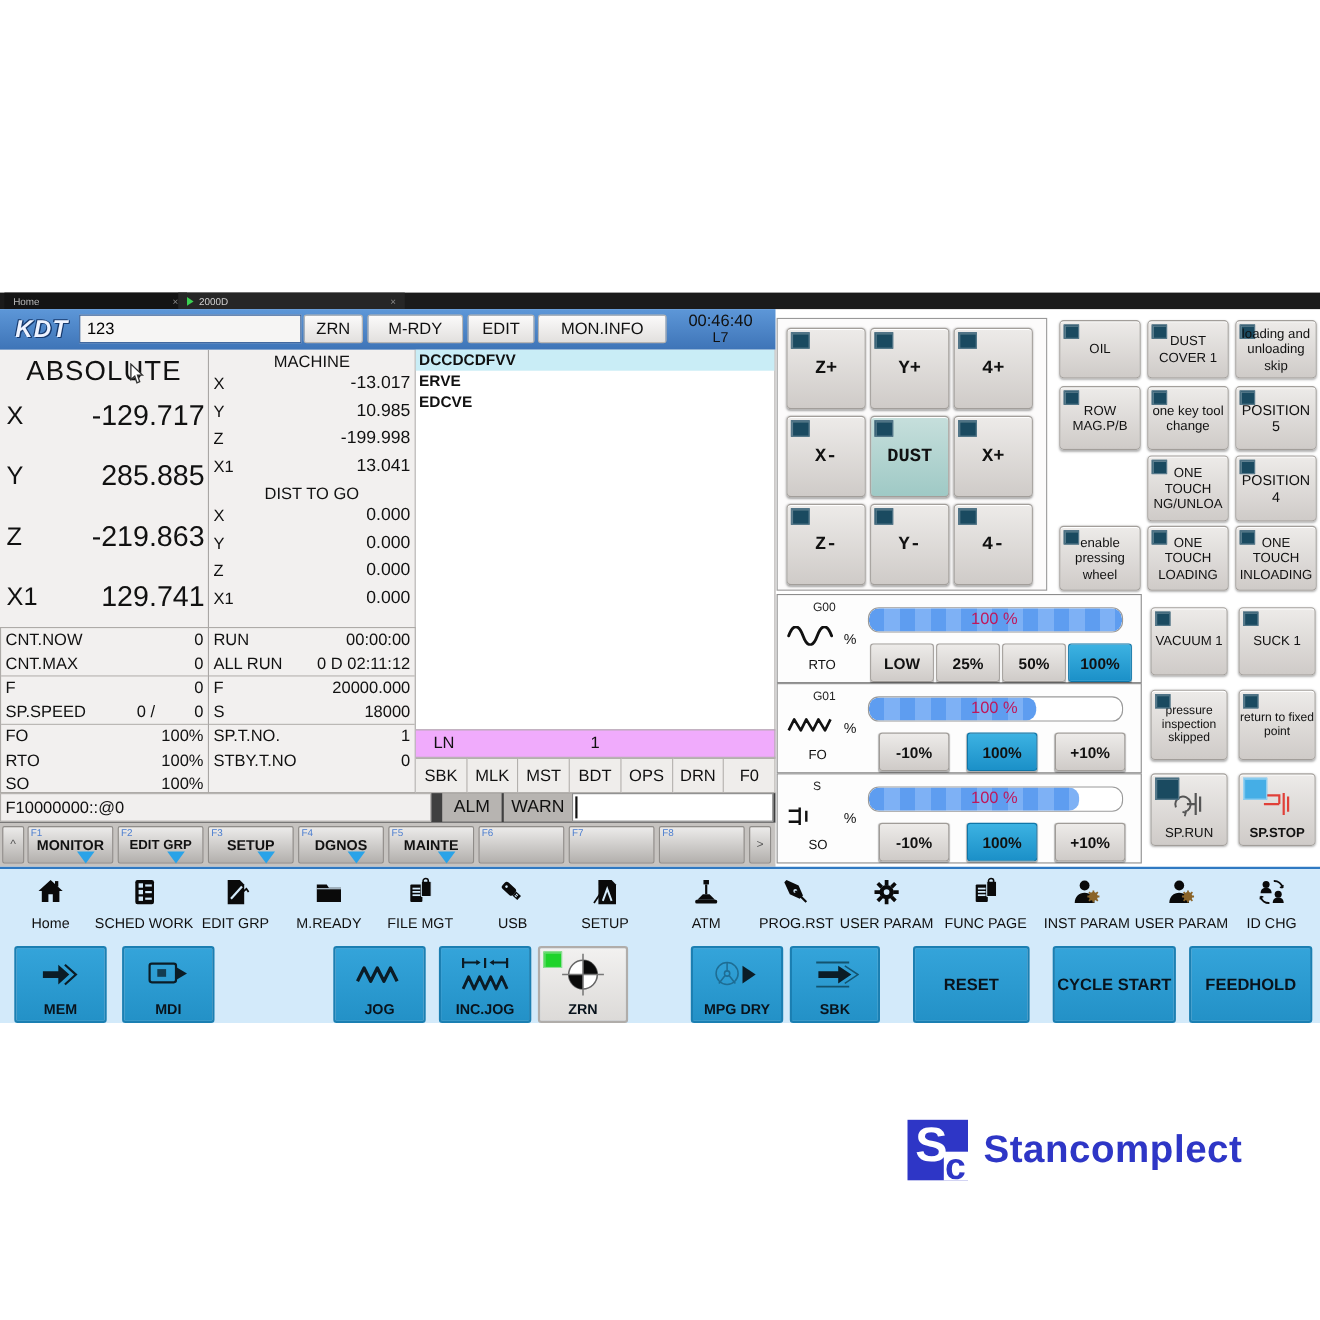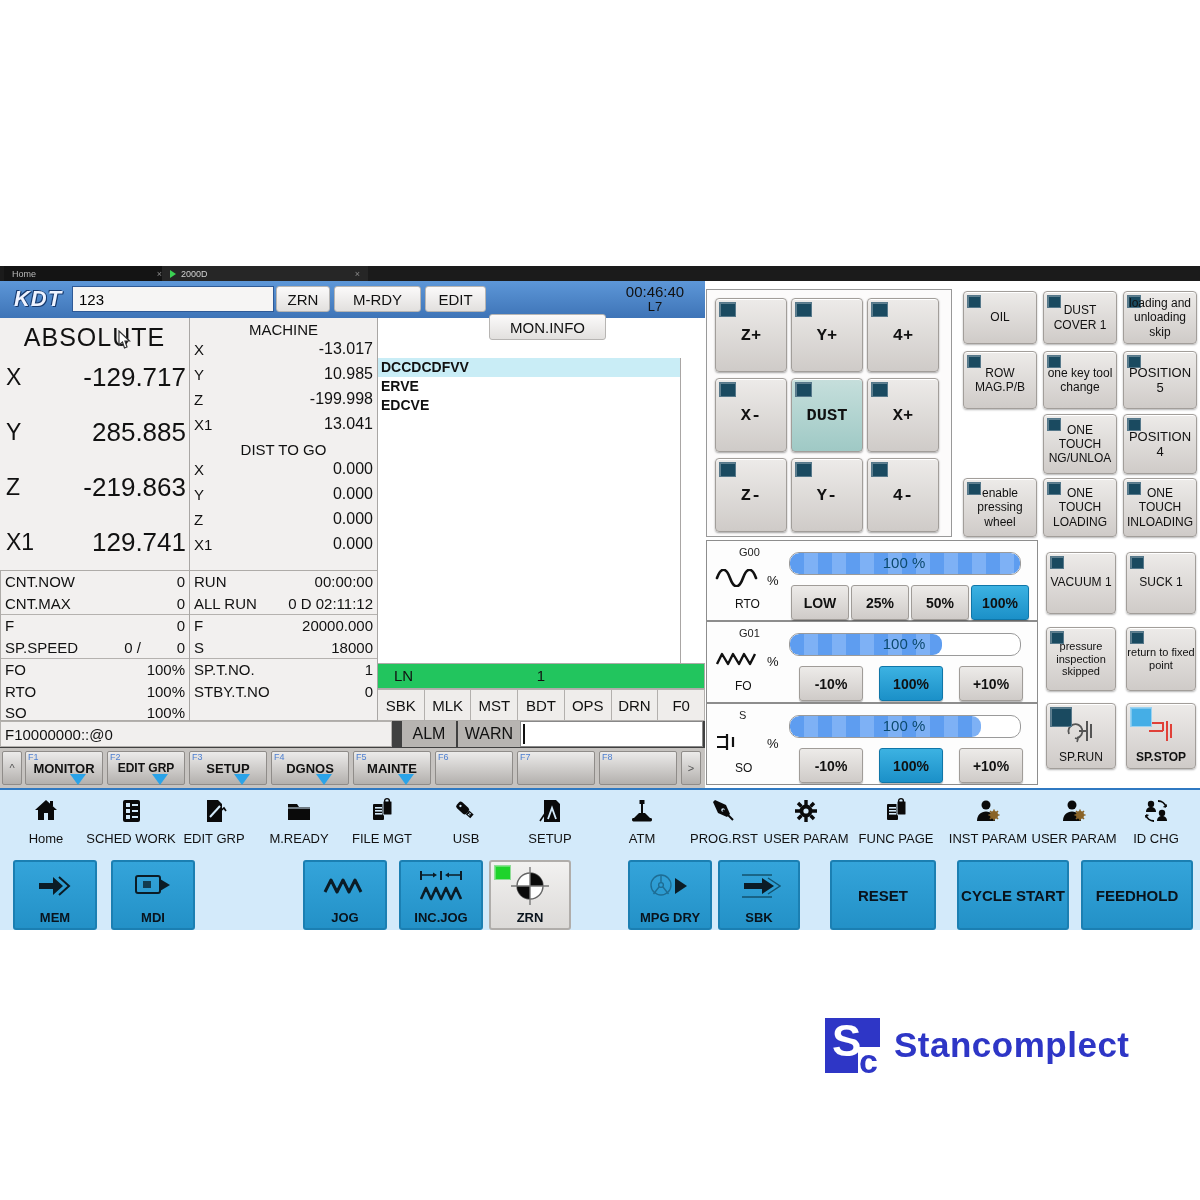--- a/index.html
+++ b/index.html
@@ -32,33 +32,33 @@
   .abs-col{left:0;top:318px;width:190px;height:252px;border-right:1px solid #a9a6a4;}
   .abs-title{text-align:center;font-size:25px;margin-top:5px;letter-spacing:1px;}
   .abs-row{position:relative;height:55px;}
   .abs-axis{position:absolute;left:6px;top:12px;font-size:23px;}
   .abs-val{position:absolute;right:3px;top:10px;font-size:26px;}
   .mach-col{left:190px;top:318px;width:188px;height:252px;border-right:1px solid #a9a6a4;}
   .m-title{text-align:center;font-size:15px;margin-top:3px;}
   .m-row{position:relative;height:25px;}
   .m-axis{position:absolute;left:4px;top:3px;font-size:15px;}
   .m-val{position:absolute;right:4px;top:2px;font-size:16px;}
-  .prog-area{left:378px;top:318px;width:303px;height:345px;background:#fff;border-right:1px solid #a9a6a4;margin-top:40px;}
+  .prog-area{left:378px;top:318px;width:327px;height:345px;background:#fff;border-right:1px solid #a9a6a4;}
   .pline{font-size:14px;font-weight:600;padding:1px 3px;height:17px;}
   .pline.hl{background:#c9edf6;}
   .cursor-arrow{position:absolute;left:118px;top:330px;z-index:5;}
   
   .st-left{left:0;top:570px;width:190px;height:151px;border:1px solid #aeaba8;border-right:1px solid #a9a6a4;}
   .st-right{left:190px;top:570px;width:188px;height:151px;border-top:1px solid #aeaba8;border-bottom:1px solid #aeaba8;border-right:1px solid #a9a6a4;}
   .st-row{position:relative;height:21.5px;font-size:15px;}
   .st-row.sep{border-top:1px solid #b5b2af;}
   .st-l{position:absolute;left:4px;top:2px;}
   .st-m{position:absolute;right:48px;top:2px;}
   .st-v{position:absolute;right:4px;top:2px;}
-  .ln-row{left:378px;top:663px;width:327px;height:26px;border:1px solid #aeaba8;border-left:none;background:#22c55e;}
+  .ln-row{left:378px;top:663px;width:327px;height:26px;border:1px solid #aeaba8;border-left:none;background:#f0abfc;}
   .ln-lab{position:absolute;left:16px;top:3px;font-size:15px;}
   .ln-val{position:absolute;left:0;width:100%;text-align:center;top:3px;font-size:15px;}
   .flags{left:378px;top:689px;width:327px;height:32px;display:flex;background:#efedeb;}
   .flag{flex:1;border:1px solid #b3b0ad;border-left:none;display:flex;align-items:center;
         justify-content:center;font-size:15px;}
   
   .msg-strip{left:0;top:721px;width:705px;height:27px;background:#404040;}
   .msg-left{position:absolute;left:0;top:0;width:392px;height:26px;background:#f1efee;
             border:1px solid #b3b0ad;font-size:15px;line-height:25px;padding-left:4px;box-sizing:border-box;}
   .badge{position:absolute;top:0;height:26px;background:#b7b4b1;font-size:16px;
@@ -98,21 +98,21 @@
   
   .ovr{position:absolute;left:706px;width:332px;background:#fdfdfd;border:1px solid #8d8d8d;box-sizing:border-box;}
   .ovr .gc{position:absolute;left:32px;top:5px;font-size:11px;color:#222;}
   .ovr .chan{position:absolute;left:28px;bottom:9px;font-size:12px;}
   .ovr .unit{position:absolute;left:60px;top:32px;font-size:13px;}
   .ovr .icon{position:absolute;left:8px;top:28px;}
   .obar{position:absolute;left:82px;top:11px;width:230px;height:21px;border:1px solid #9a9a9a;
         border-radius:10px;background:#fff;overflow:hidden;}
   .ofill{height:100%;border-radius:9px;
          background:repeating-linear-gradient(90deg,#5e9df0 0 14px,#7eb1f5 14px 28px);}
-  .obar-txt{position:absolute;left:82px;top:13px;width:230px;text-align:center;font-size:15px;color:#0c4a6e;}
+  .obar-txt{position:absolute;left:82px;top:13px;width:230px;text-align:center;font-size:15px;color:#be185d;}
   .obtn{position:absolute;top:44px;height:33px;border:1px solid #a09c98;border-radius:3px;
         background:linear-gradient(#edebe9,#cfcbc8);font-weight:bold;font-size:14px;
         display:flex;align-items:center;justify-content:center;box-shadow:0 1px 1px rgba(0,0,0,.3);}
   .obtn.active{background:linear-gradient(#3cb2e2,#1b90c8);border-color:#0f76a8;}
   
   .spbtn{position:absolute;width:70px;border:1px solid #a29e9a;border-radius:4px;
         background:linear-gradient(#edebe9,#cfcbc8);box-shadow:0 1px 2px rgba(0,0,0,.3),inset 0 1px 0 #fff;
         box-sizing:border-box;text-align:center;font-size:12px;line-height:1.15;
         display:flex;flex-direction:column;align-items:center;justify-content:center;overflow:hidden;}
   .spbtn .lab{margin-top:auto;margin-bottom:3px;}
@@ -155,21 +155,21 @@
       <span class="bx">×</span>
     </div>
   </div>
 
   <div class="hdr">
     <div class="kdt">KDT</div>
     <input class="prog-input" value="123" style="">
     <div class="hbtn" style="left:276px;width:54px;">ZRN</div>
     <div class="hbtn" style="left:334px;width:87px;">M-RDY</div>
     <div class="hbtn" style="left:425px;width:61px;">EDIT</div>
-    <div class="hbtn" style="left:489px;width:117px;margin-top:28px;">MON.INFO</div>
+    <div class="hbtn" style="left:489px;width:117px;">MON.INFO</div>
     <div class="time">
       <div>00:46:40</div>
       <div class="l2">L7</div>
     </div>
   </div>
 
   <svg class="cursor-arrow" width="14" height="20" viewBox="0 0 14 20">
     <path d="M1 1l0 14 3.5-3 2 6 2.5-1-2-6 4.5 0z" fill="#fff" stroke="#333" stroke-width="1.2"></path>
   </svg>
 

